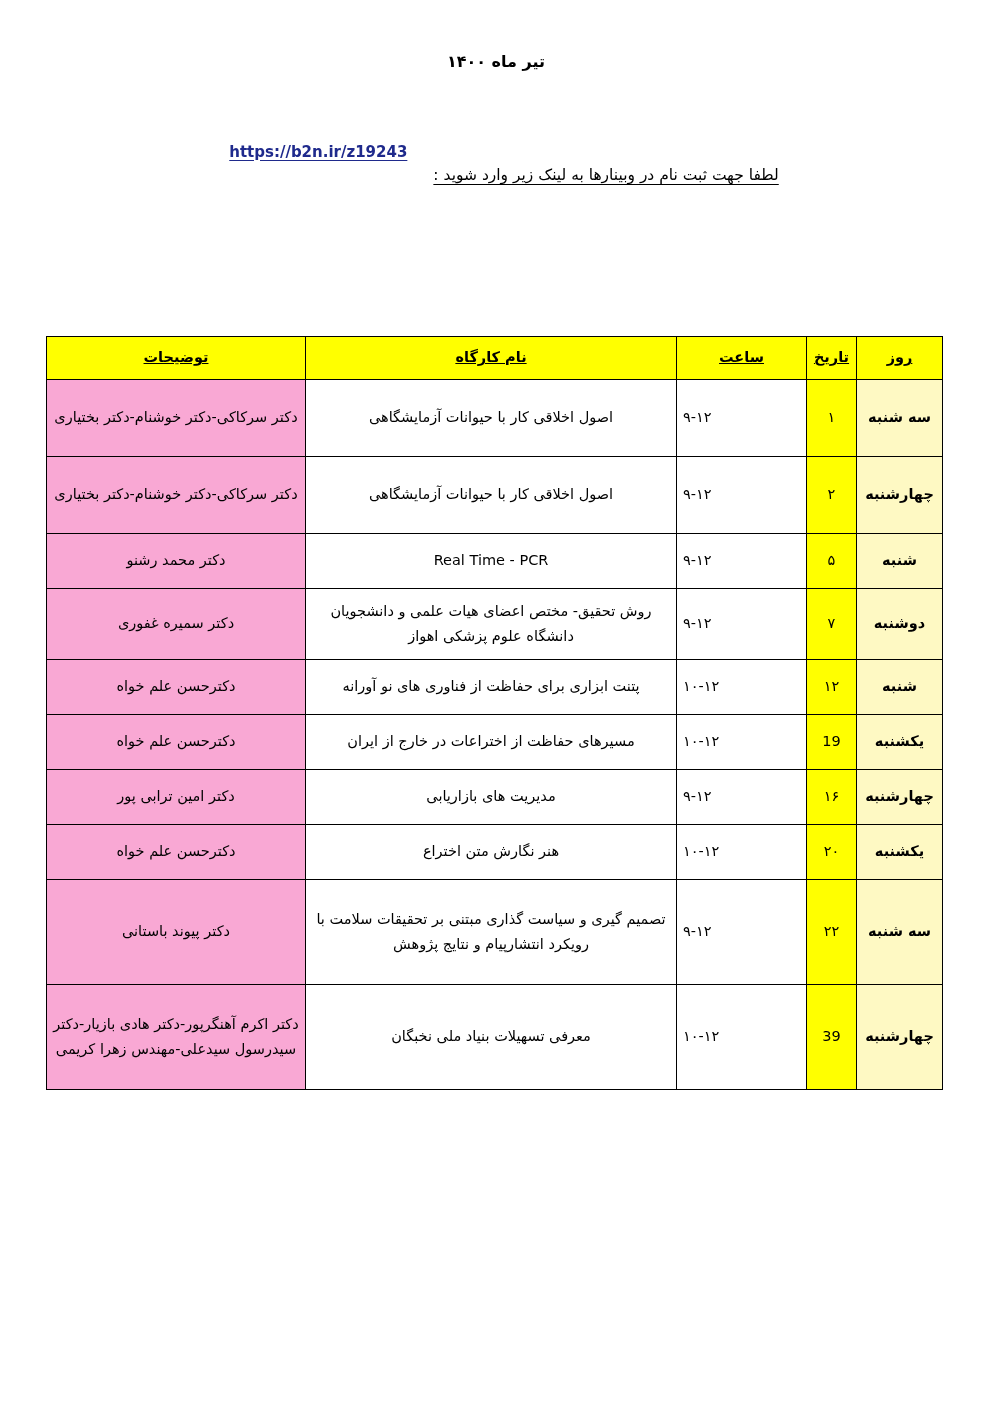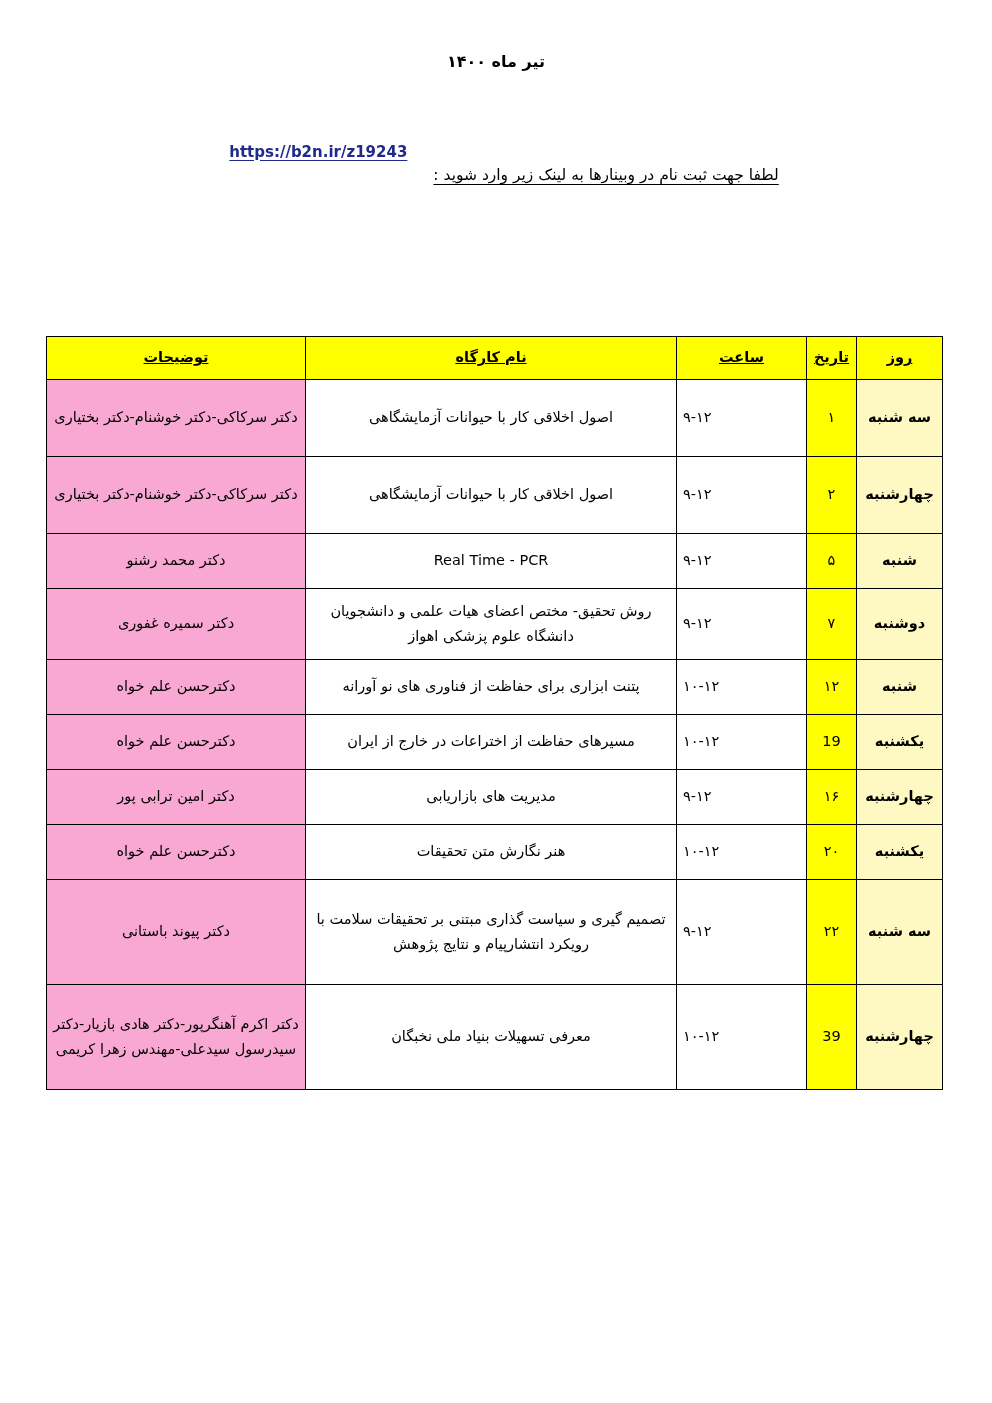--- a/index.html
+++ b/index.html
@@ -224,21 +224,21 @@
           <td class="day">چهارشنبه</td>
           <td class="date">۱۶</td>
           <td class="time">۹-۱۲</td>
           <td class="workshop">مدیریت های بازاریابی</td>
           <td class="notes">دکتر امین ترابی پور</td>
         </tr>
         <tr class="r-h2">
           <td class="day">یکشنبه</td>
           <td class="date">۲۰</td>
           <td class="time">۱۰-۱۲</td>
-          <td class="workshop">هنر نگارش متن تحقیقات</td>
+          <td class="workshop">هنر نگارش متن اختراع</td>
           <td class="notes">دکترحسن علم خواه</td>
         </tr>
         <tr class="r-h4">
           <td class="day">سه شنبه</td>
           <td class="date">۲۲</td>
           <td class="time">۹-۱۲</td>
           <td class="workshop">تصمیم گیری و سیاست گذاری مبتنی بر تحقیقات سلامت با رویکرد انتشارپیام و نتایج پژوهش</td>
           <td class="notes">دکتر پیوند باستانی</td>
         </tr>
         <tr class="r-h4">

